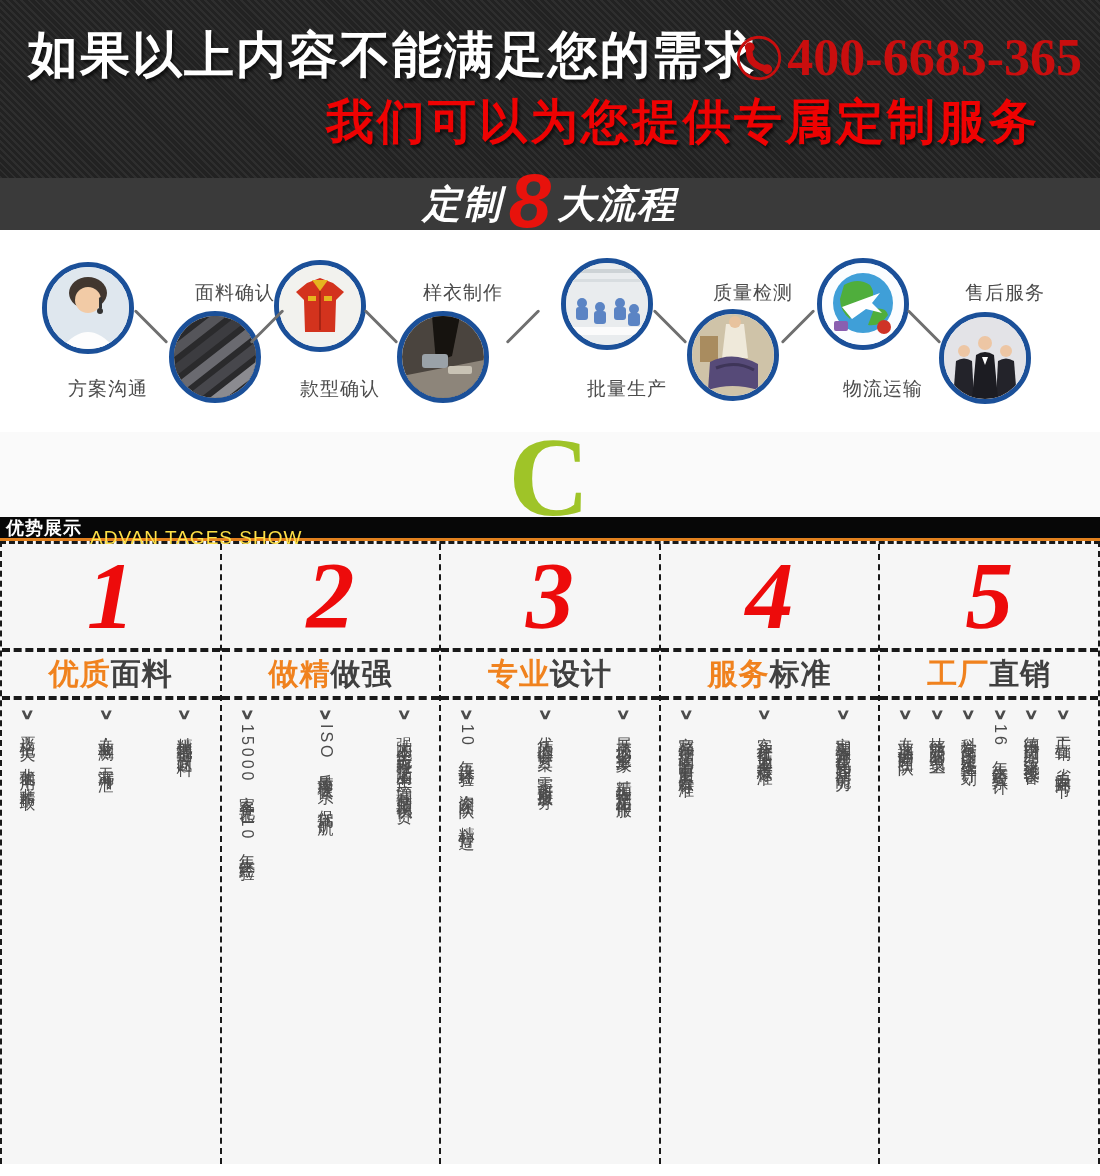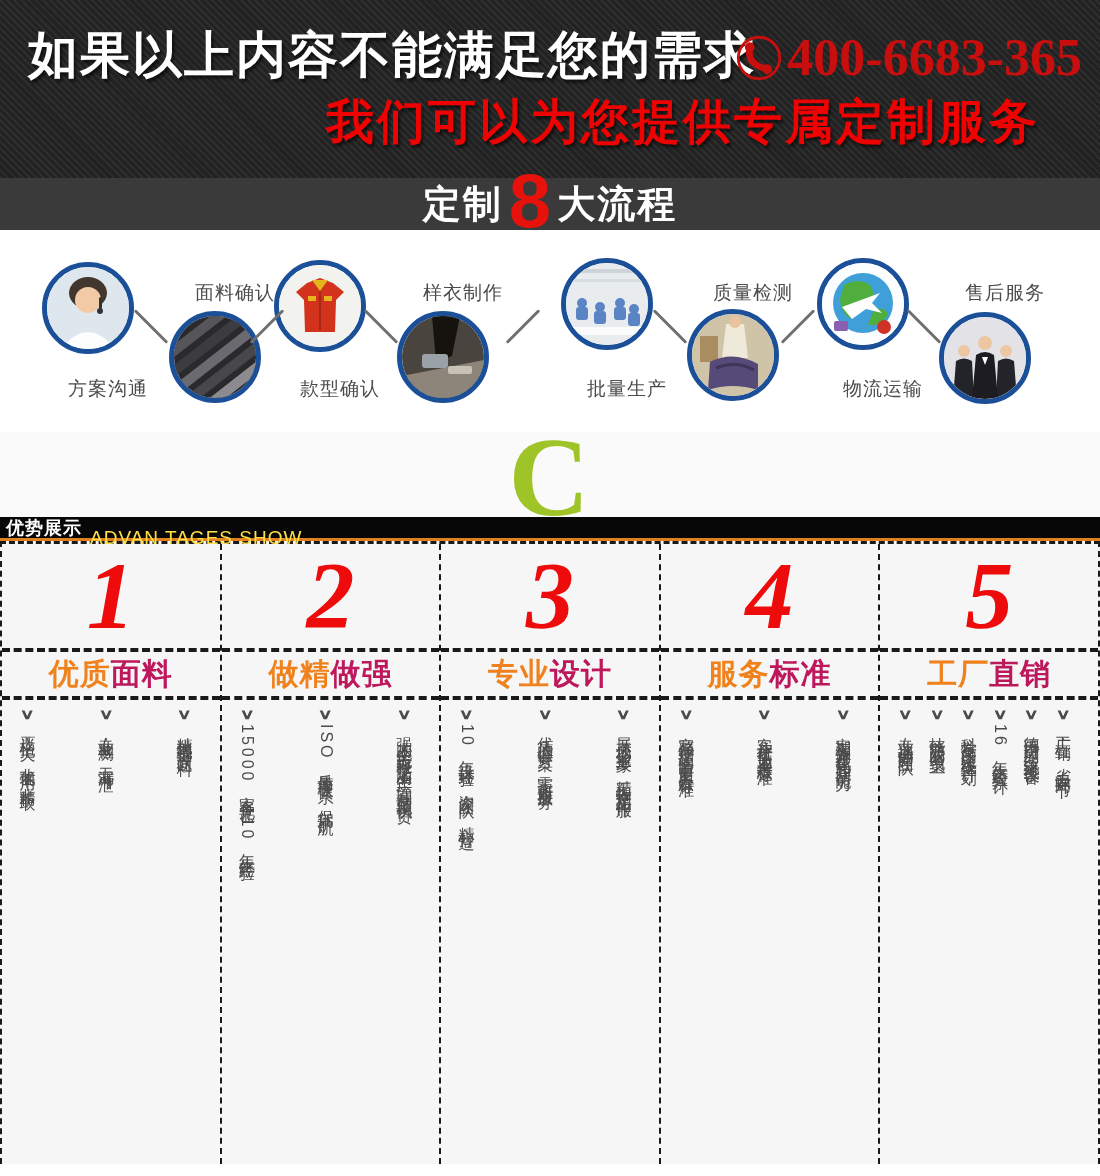--- a/index.html
+++ b/index.html
@@ -13,21 +13,21 @@
     color:#fff;letter-spacing:2px;text-shadow:2px 3px 3px rgba(0,0,0,.6);white-space:nowrap;}
   .phone-badge{position:absolute;right:18px;top:28px;display:flex;align-items:center;}
   .phone-badge svg{display:block;}
   .phone-number{font-family:"Liberation Serif",serif;font-weight:bold;font-size:52px;
     color:#c90e0e;margin-left:4px;letter-spacing:0px;white-space:nowrap;}
   .hero-line2{position:absolute;left:326px;top:90px;font-size:48px;font-weight:900;
     color:#ee0202;letter-spacing:3px;text-shadow:2px 3px 3px rgba(0,0,0,.55);white-space:nowrap;}
 
   
   .process-banner{width:1100px;height:52px;background:#3a3a3a;display:flex;
-    align-items:center;justify-content:center;position:relative;}
+    align-items:center;justify-content:center;position:relative;font-style:italic;}
   .pb-side{font-size:38px;font-weight:900;color:#fff;letter-spacing:2px;line-height:52px;}
   .pb-eight{font-size:76px;font-weight:900;color:#e8120c;line-height:52px;margin:0 6px;
     position:relative;top:-3px;font-family:"Liberation Sans",sans-serif;}
 
   
   .process{position:relative;width:1100px;height:202px;background:#fff;}
   .pstep{position:absolute;}
   .pcircle{width:92px;height:92px;border-radius:50%;border:5px solid #1b5099;
     overflow:hidden;box-sizing:border-box;background:#fff;}
   .pcircle svg{width:82px;height:82px;display:block;}
@@ -70,21 +70,21 @@
     border-top:3px dashed #1a1a1a;border-left:2px dashed #1a1a1a;border-right:2px dashed #1a1a1a;}
   .rcol{flex:1;border-right:2px dashed #1a1a1a;box-sizing:border-box;min-width:0;}
   .rcol:last-child{border-right:none;}
   .rnum{height:104px;display:flex;align-items:center;justify-content:center;
     font-family:"Liberation Serif",serif;font-style:italic;font-weight:bold;
     font-size:96px;color:#ed0b0b;line-height:100px;}
   .rhead{height:44px;display:flex;align-items:center;justify-content:center;
     border-top:4px dashed #1a1a1a;border-bottom:4px dashed #1a1a1a;
     font-size:30px;font-weight:bold;letter-spacing:1px;white-space:nowrap;}
   .rhead .hl{color:#f0821e;}
-  .rhead .rest{color:#be185d;}
+  .rhead .rest{color:#404040;}
   .ritems{height:458px;display:flex;flex-direction:row-reverse;
     justify-content:space-between;padding:6px 26px 0 16px;overflow:hidden;}
   .vitem{display:flex;flex-direction:column;align-items:center;}
   .check{font-size:14px;color:#4b4b4b;font-weight:bold;transform:scaleX(1.5);
     height:16px;line-height:16px;margin-bottom:2px;}
   .vtext{writing-mode:vertical-rl;text-orientation:mixed;font-size:16px;
     letter-spacing:3px;color:#4b4b4b;line-height:1.15;}
   .bottom-strip{width:1100px;height:18px;background:#fff;}
 </style>
 </head>

